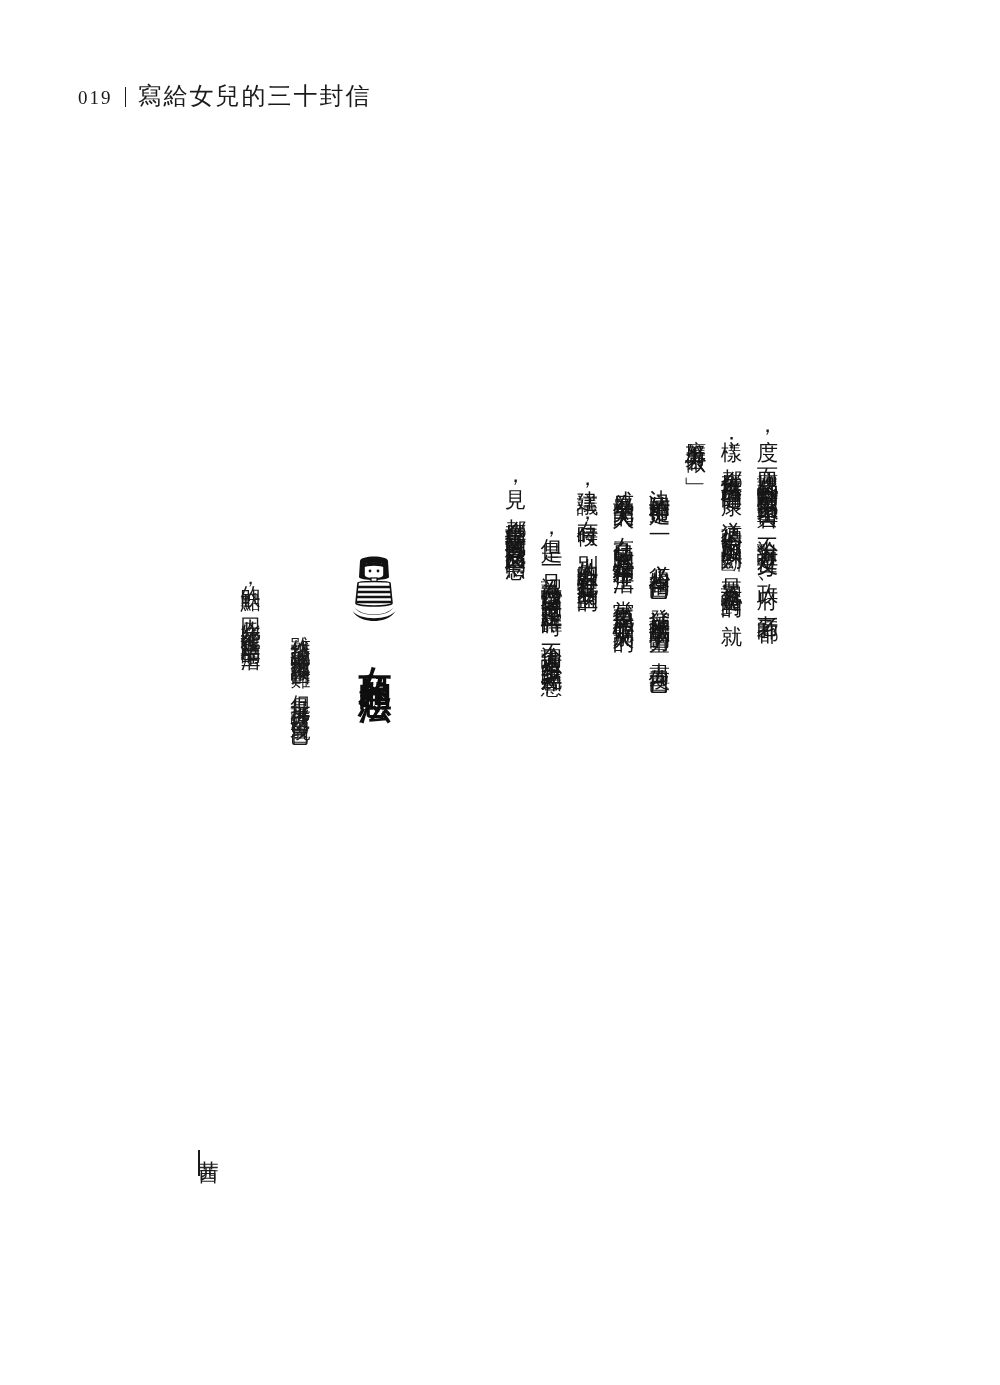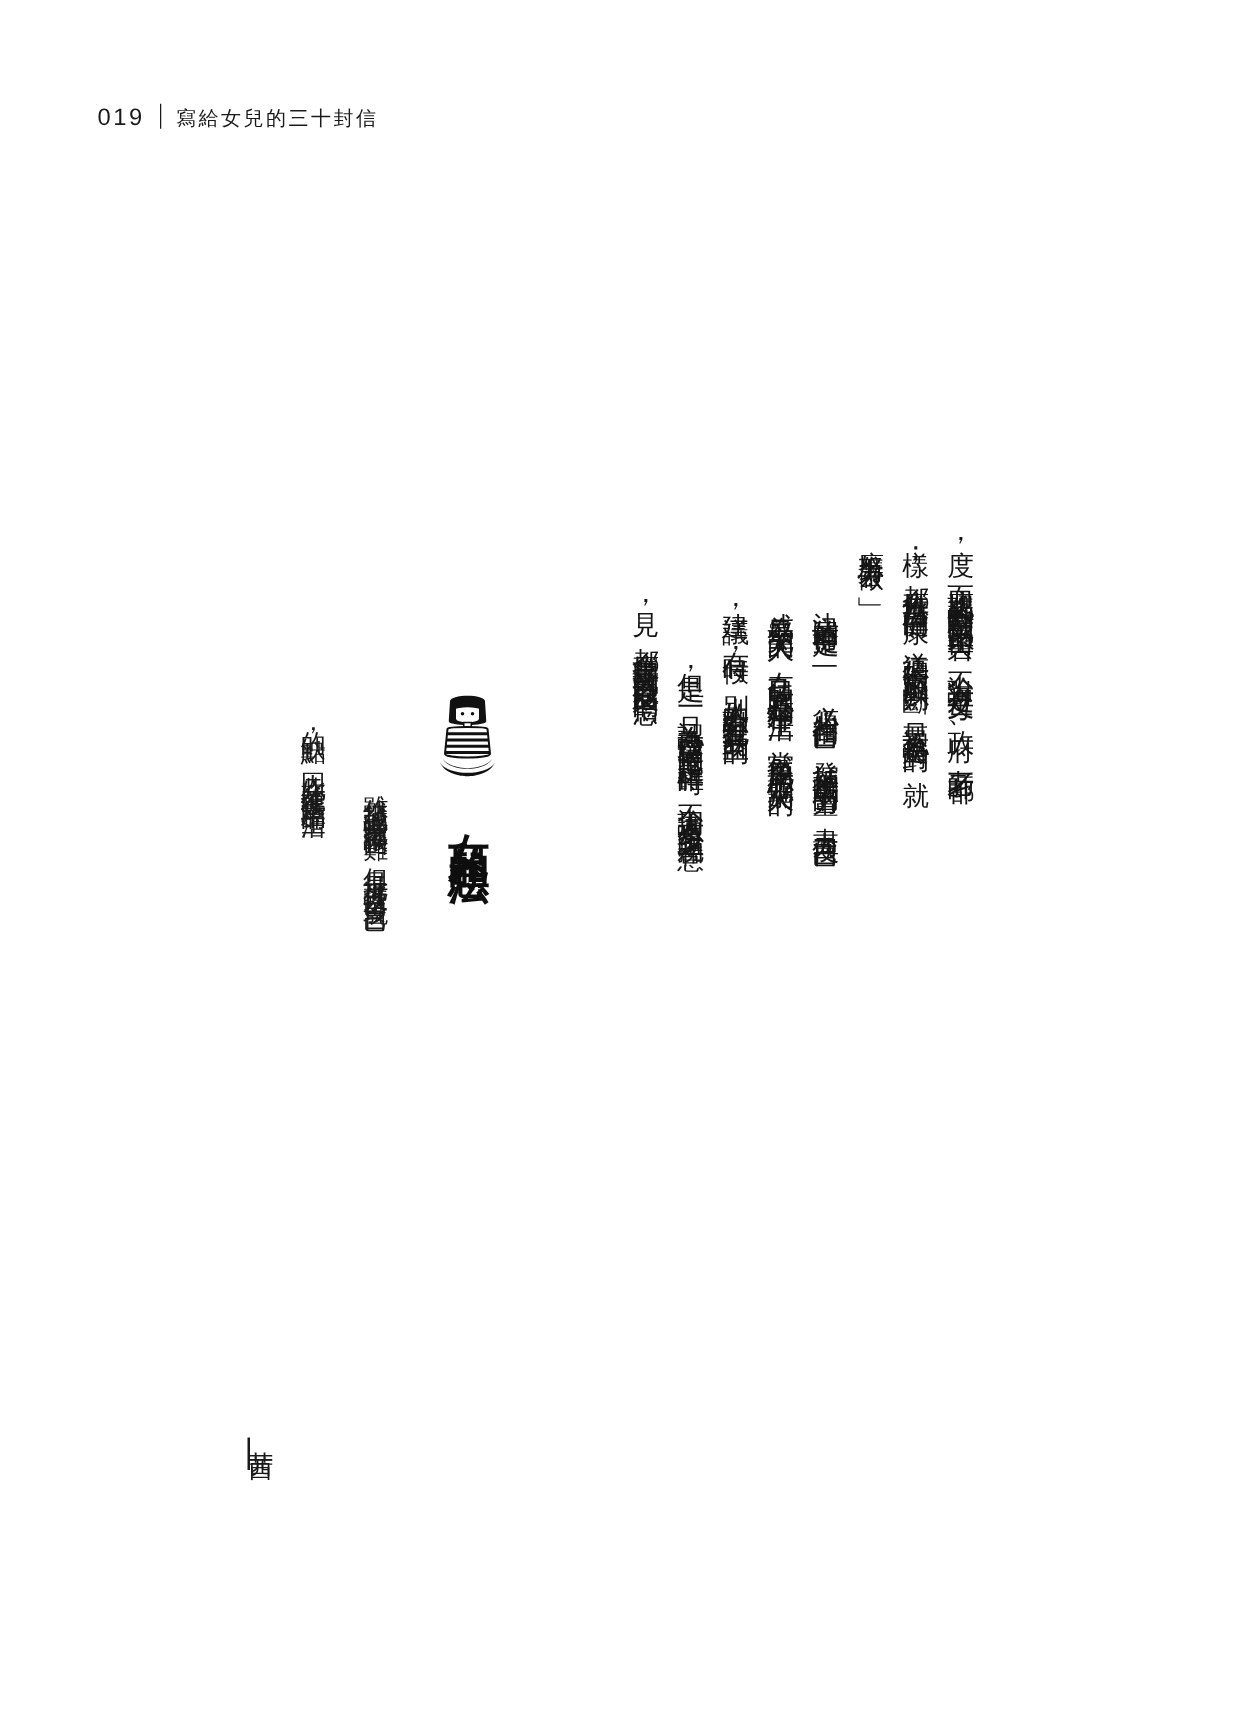--- a/index.html
+++ b/index.html
@@ -22,34 +22,34 @@
     top: 80px;
     left: 78px;
     display: flex;
     align-items: baseline;
     gap: 12px;
     font-size: 19px;
     letter-spacing: 1px;
     color: #1a1a1a;
   }
   .page-header .folio {
-    font-family: Liberation Sans, sans-serif;
+    font-family: Liberation Serif, serif;
     font-size: 19px;
     letter-spacing: 2px;
   }
   .page-header .rule {
     display: inline-block;
     width: 1px;
     height: 20px;
     background: #1a1a1a;
     position: relative;
     top: 3px;
   }
   .page-header .booktitle {
-    font-size: 16px;
+    font-size: 24px;
     letter-spacing: 2px;
   }
 
   
   .vtext-area {
     position: absolute;
     top: 415px;
     left: 0;
     width: 1000px;
     height: 880px;

